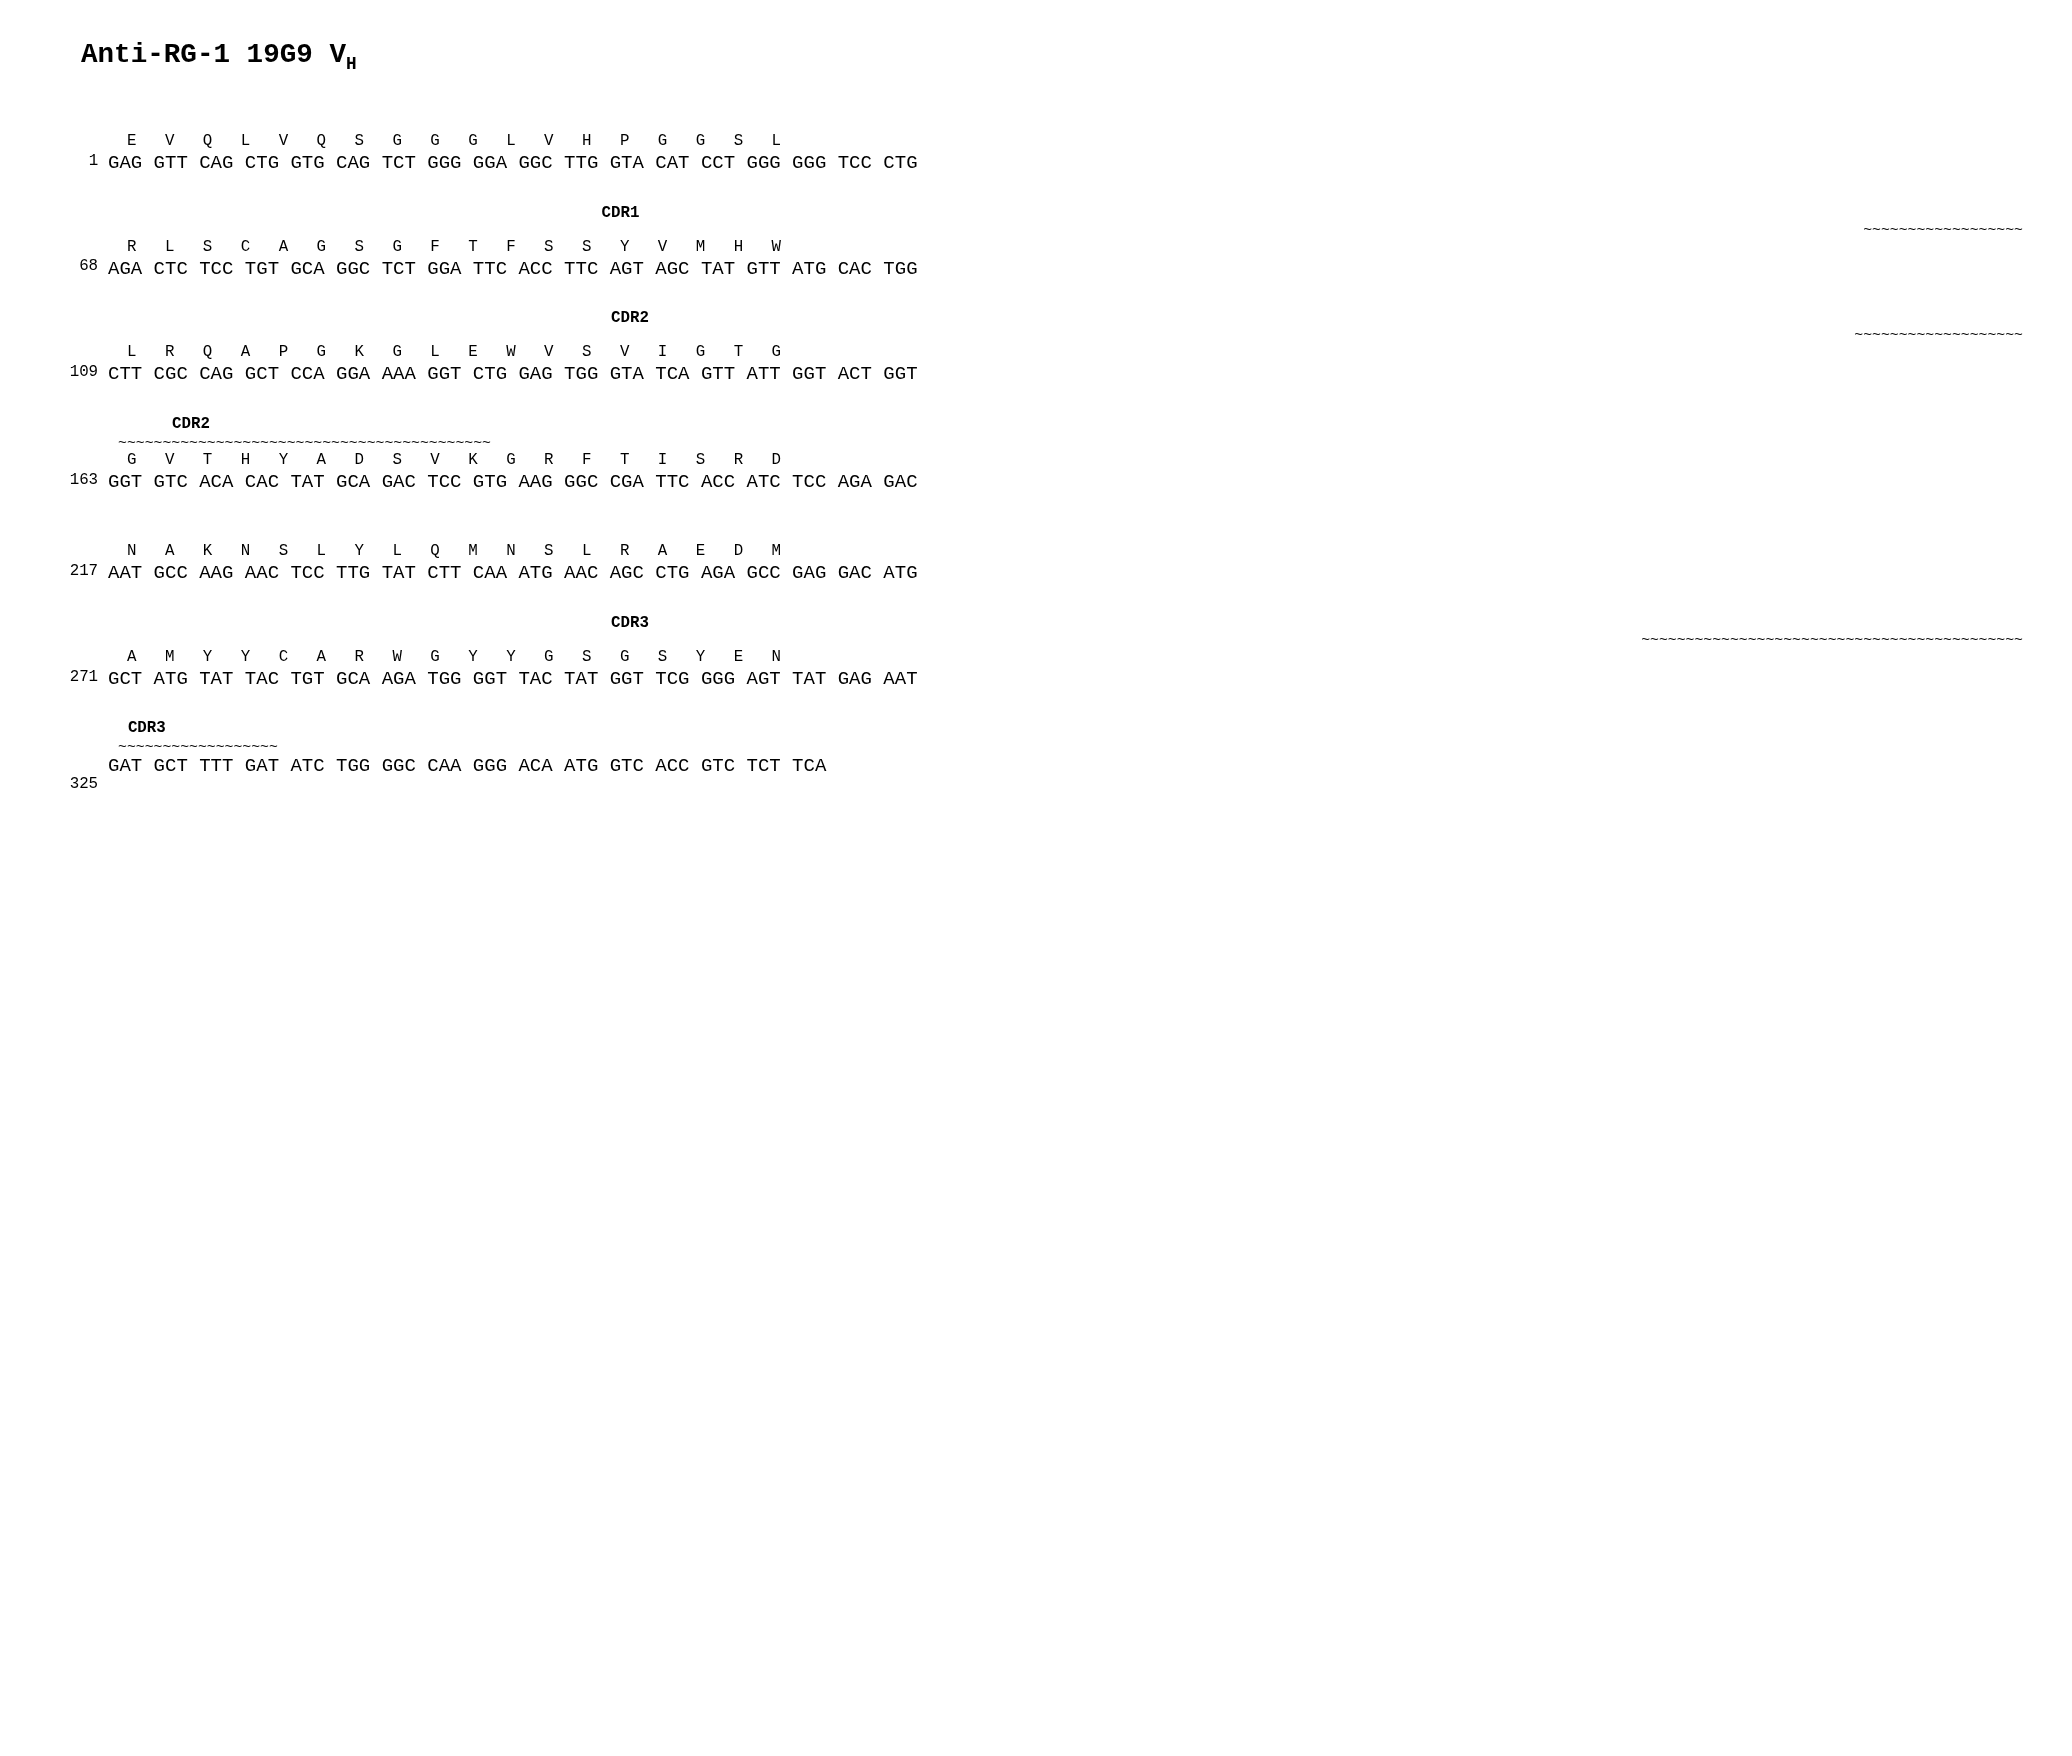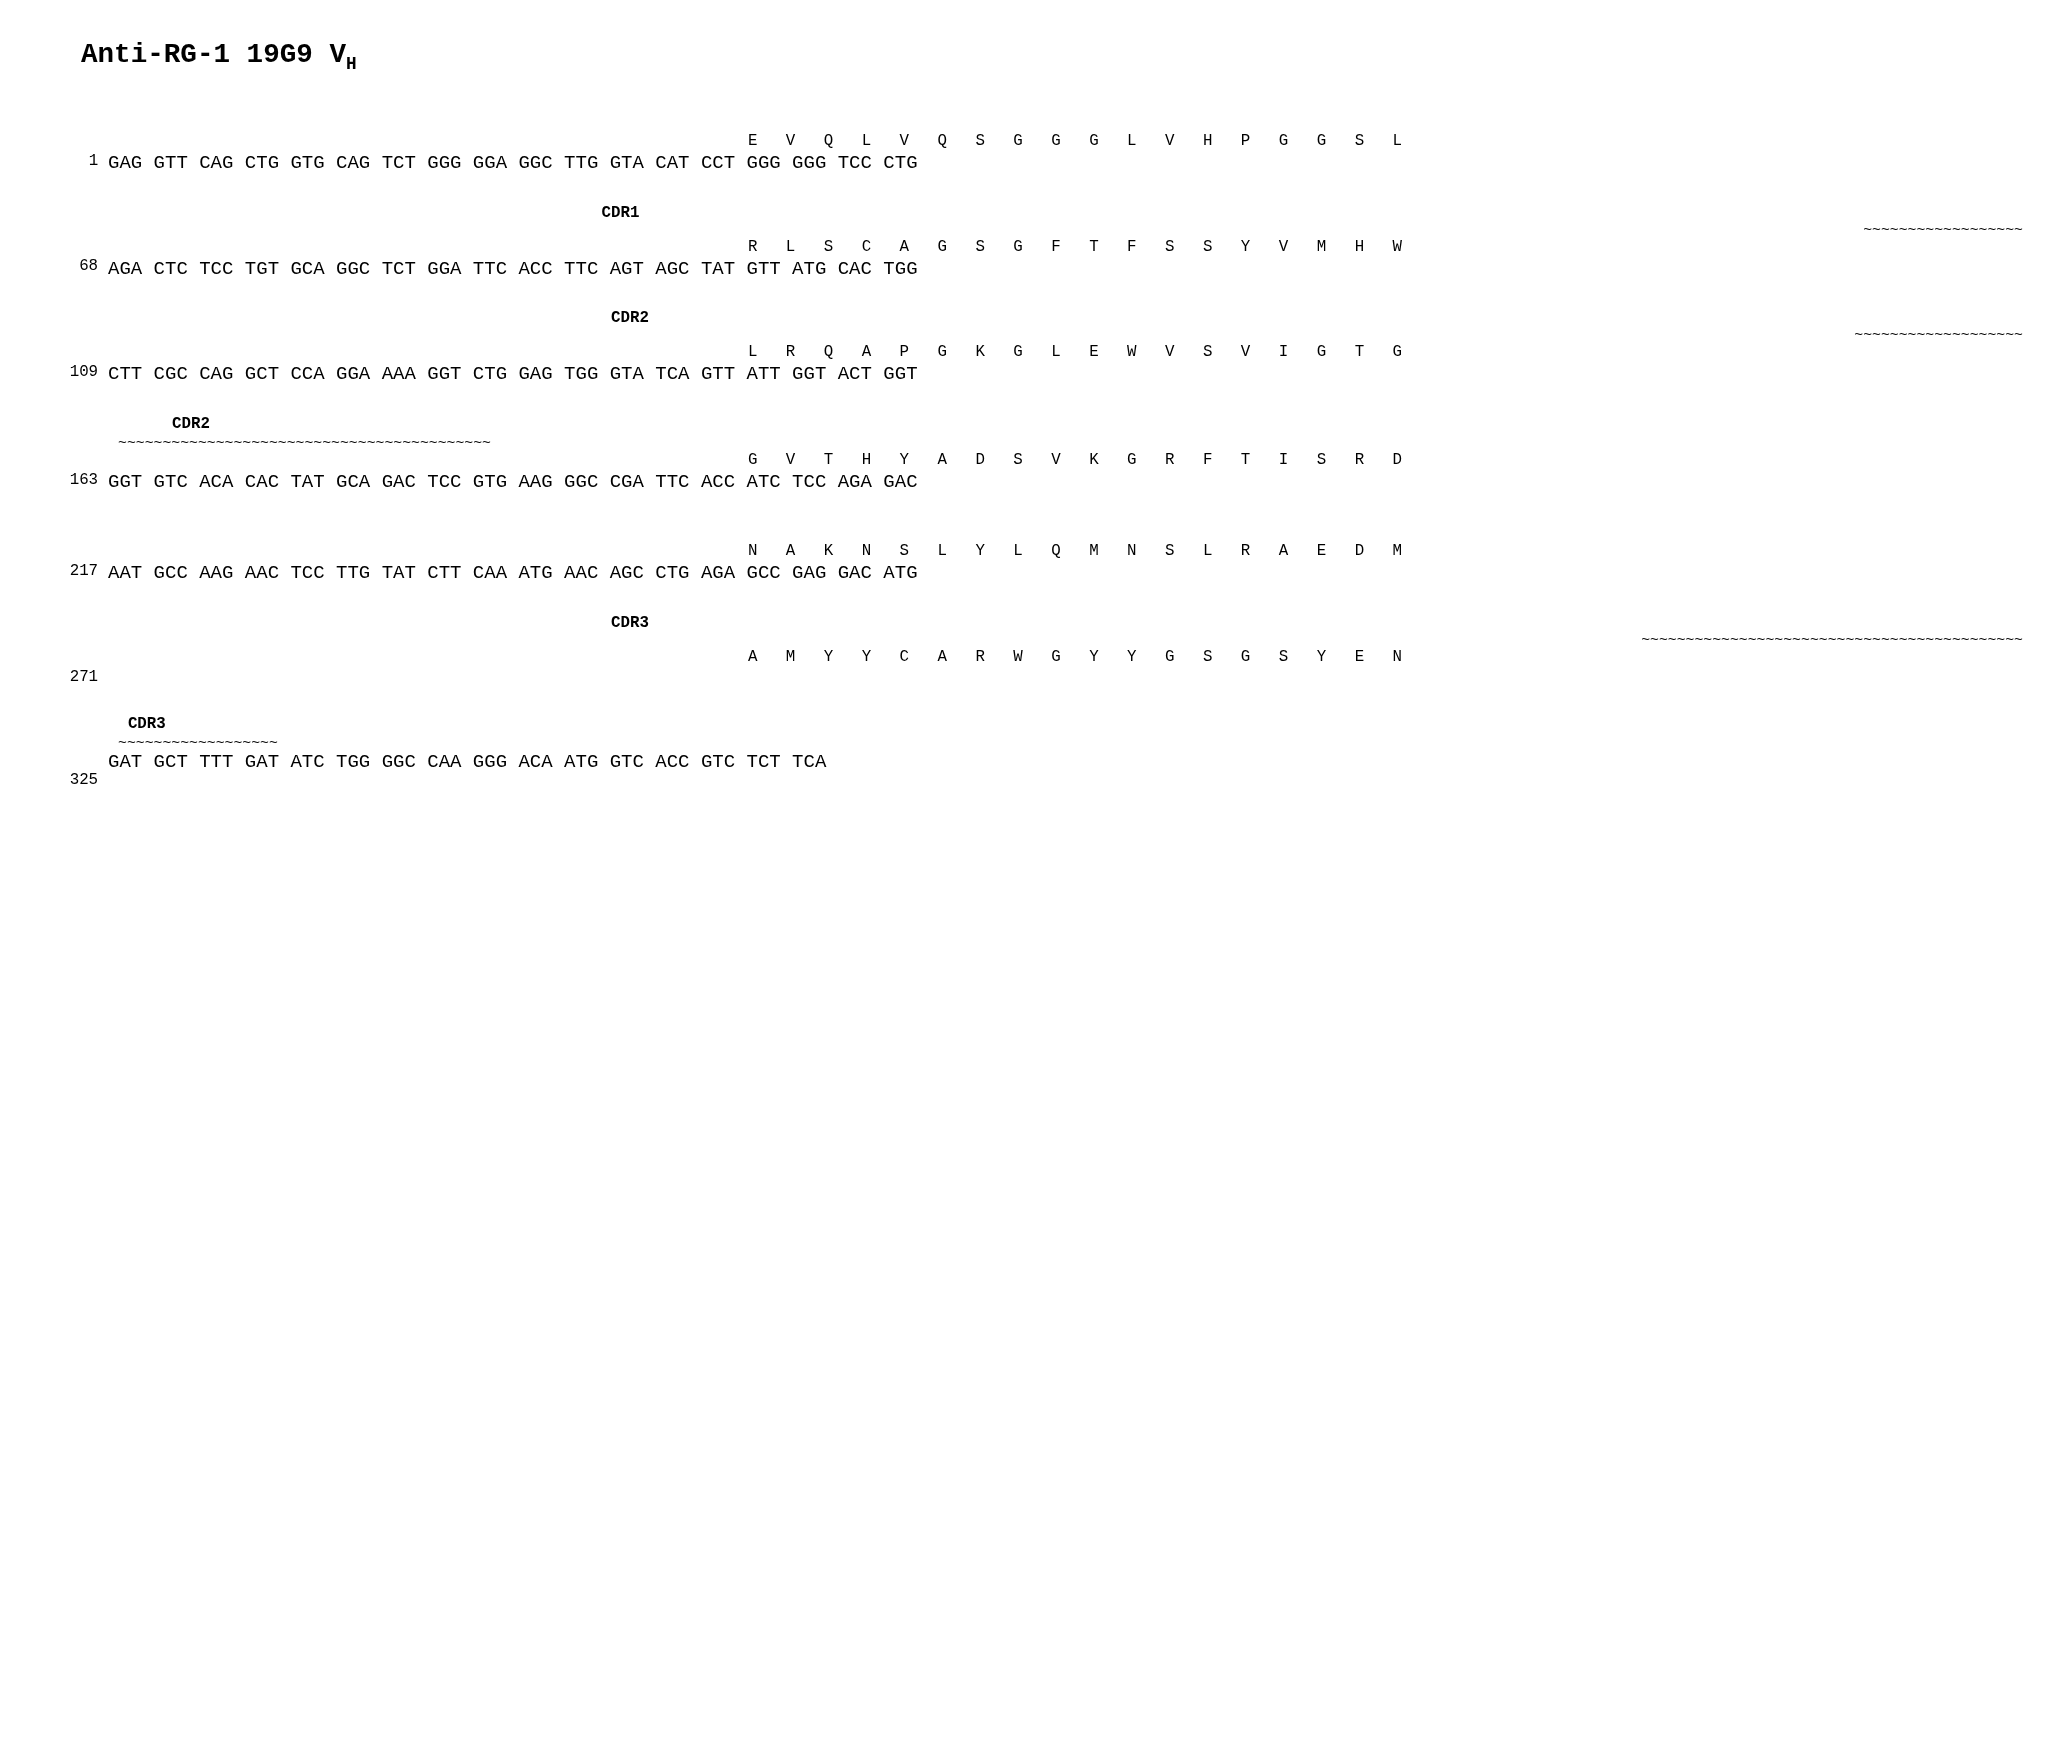--- a/index.html
+++ b/index.html
@@ -25,21 +25,20 @@
     .annotation-label {
       text-align: center;
       font-weight: bold;
       font-size: 15.8px;
       margin-bottom: 2px;
     }
     .amino-line {
       white-space: pre;
       font-size: 15.8px;
       margin-bottom: 2px;
-      text-align: center;
     }
     .codon-line {
       white-space: pre;
       font-size: 19px;
     }
     .row-wrapper {
       display: flex;
       align-items: flex-start;
     }
     .line-number {
@@ -155,20 +154,21 @@
   <div class="content-area">
     <div class="cdr-label-right">                                                    CDR3</div>
     <div class="tilde-right">                                               ~~~~~~~~~~~~~~~~~~~~~~~~~~~~~~~~~~~~~~~~~~~</div>
   </div>
 
   <div class="sequence-block">
     <div class="row-wrapper">
       <div class="line-number">271</div>
       <div class="sequence-content">
         <div class="amino-line">  A   M   Y   Y   C   A   R   W   G   Y   Y   G   S   G   S   Y   E   N</div>
+        <div class="codon-line">GCT ATG TAT TAC TGT GCA AGA TGG GGT TAC TAT GGT TCG GGG AGT TAT GAG AAT</div>
       </div>
     </div>
   </div>
 
   <div class="content-area">
     <div class="annotation-label" style="text-align:left; padding-left: 9.9px;">CDR3</div>
     <div class="tilde-left">~~~~~~~~~~~~~~~~~~</div>
   </div>
 
   <div class="sequence-block">

